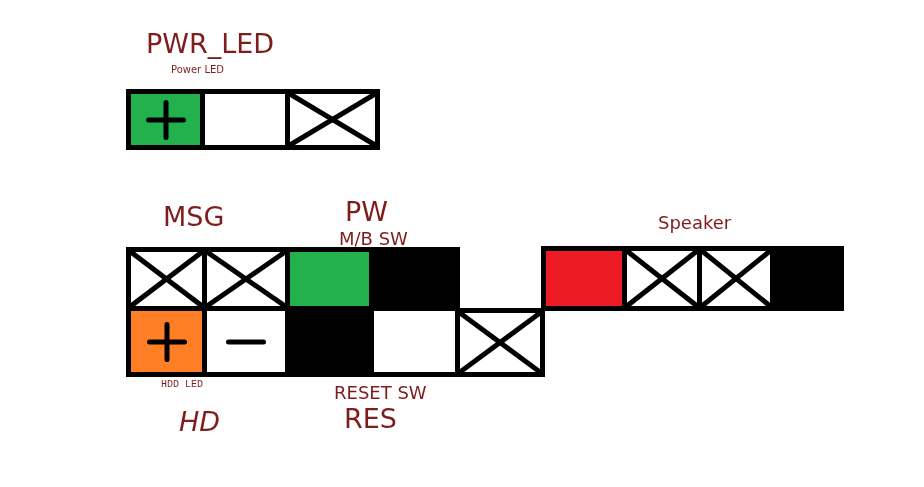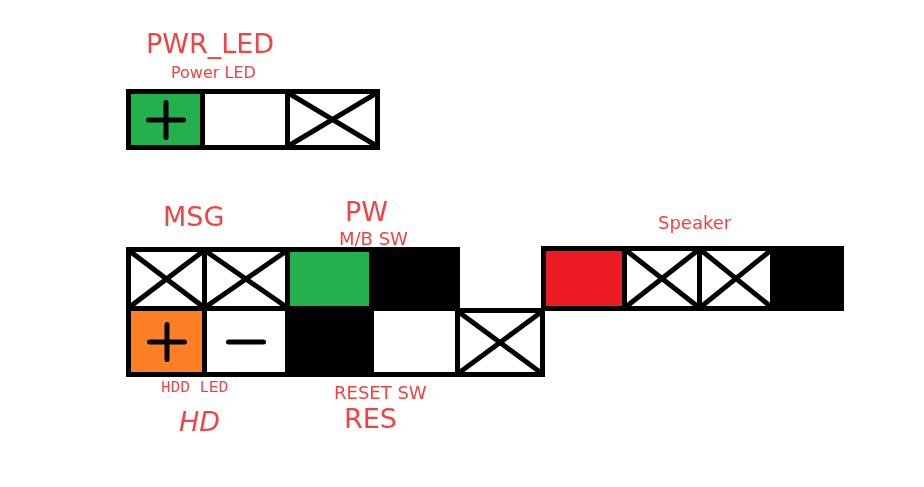--- a/index.html
+++ b/index.html
@@ -1,19 +1,19 @@
 <!DOCTYPE html>
 <html><head>
 <meta charset="utf-8">
 <style>
   html,body{margin:0;padding:0;background:#ffffff;}
   body{width:924px;height:487px;position:relative;overflow:hidden;font-family:"DejaVu Sans","Liberation Sans",sans-serif;color:#000;}
-  .lbl{position:absolute;white-space:nowrap;line-height:1;color:#ef4444;}
+  .lbl{position:absolute;white-space:nowrap;line-height:1;color:#7f1d1d;}
   .big{font-size:27px;}
-  .mid{font-size:16px;}
+  .mid{font-size:10px;}
   .sm{font-size:18px;}
   .cell{position:absolute;box-sizing:border-box;border:5px solid #000;background:#fff;}
   .cell svg{position:absolute;left:0;top:0;width:100%;height:100%;}
   .plus-h{position:absolute;width:40px;height:5px;background:#000;border-radius:3px;left:50%;top:50%;transform:translate(-50%,-50%);}
   .plus-v{position:absolute;width:5px;height:40px;background:#000;border-radius:3px;left:50%;top:50%;transform:translate(-50%,-50%);}
 </style>
 </head>
 <body>
 
 <div class="lbl big" style="left:146px;top:30px;">PWR_LED</div>

